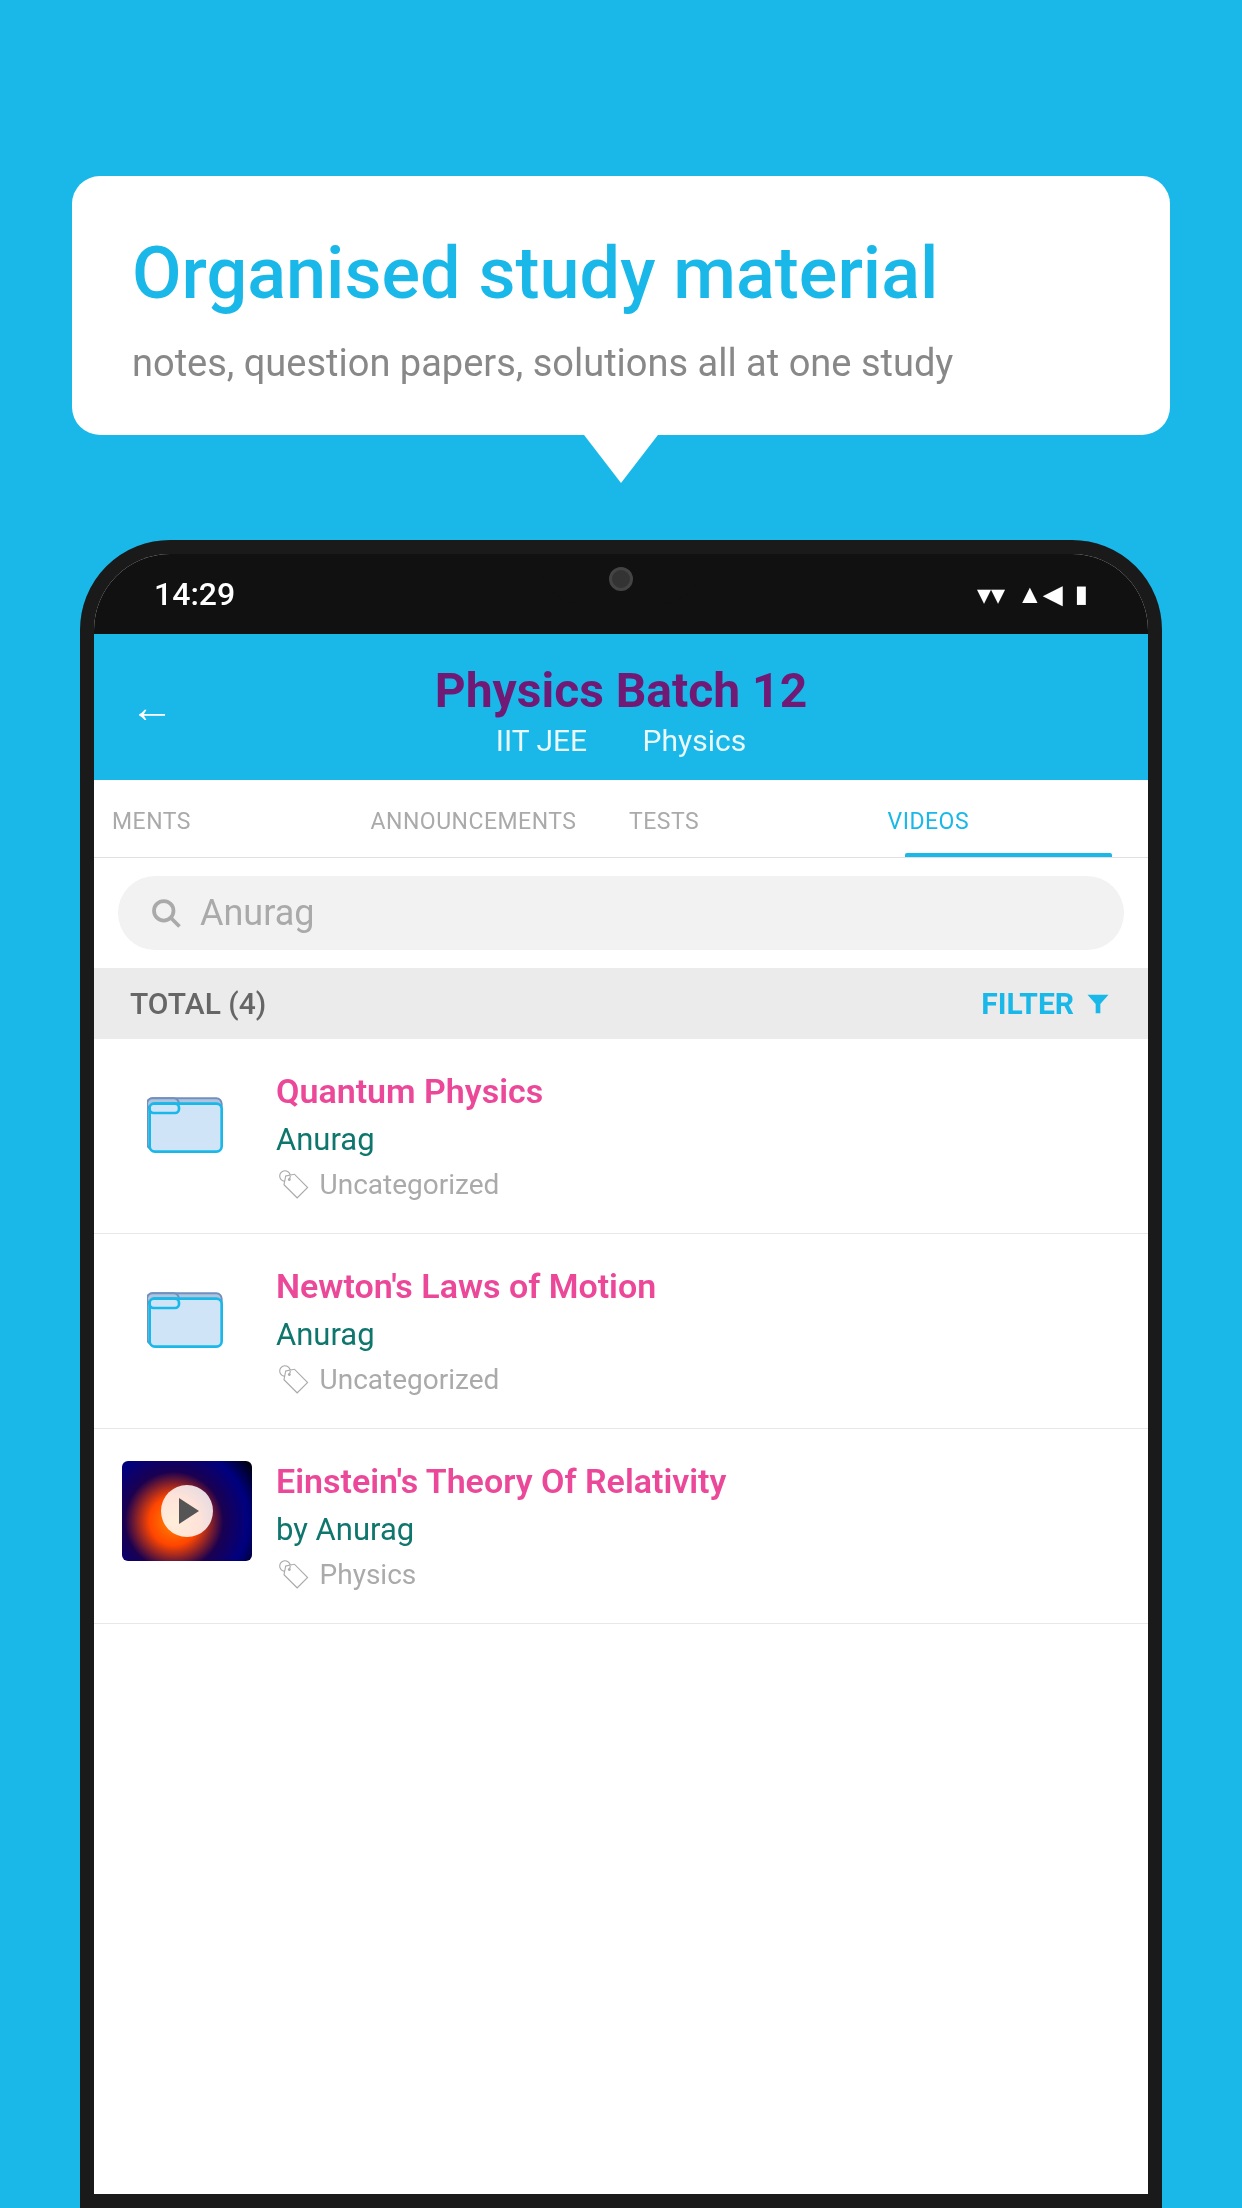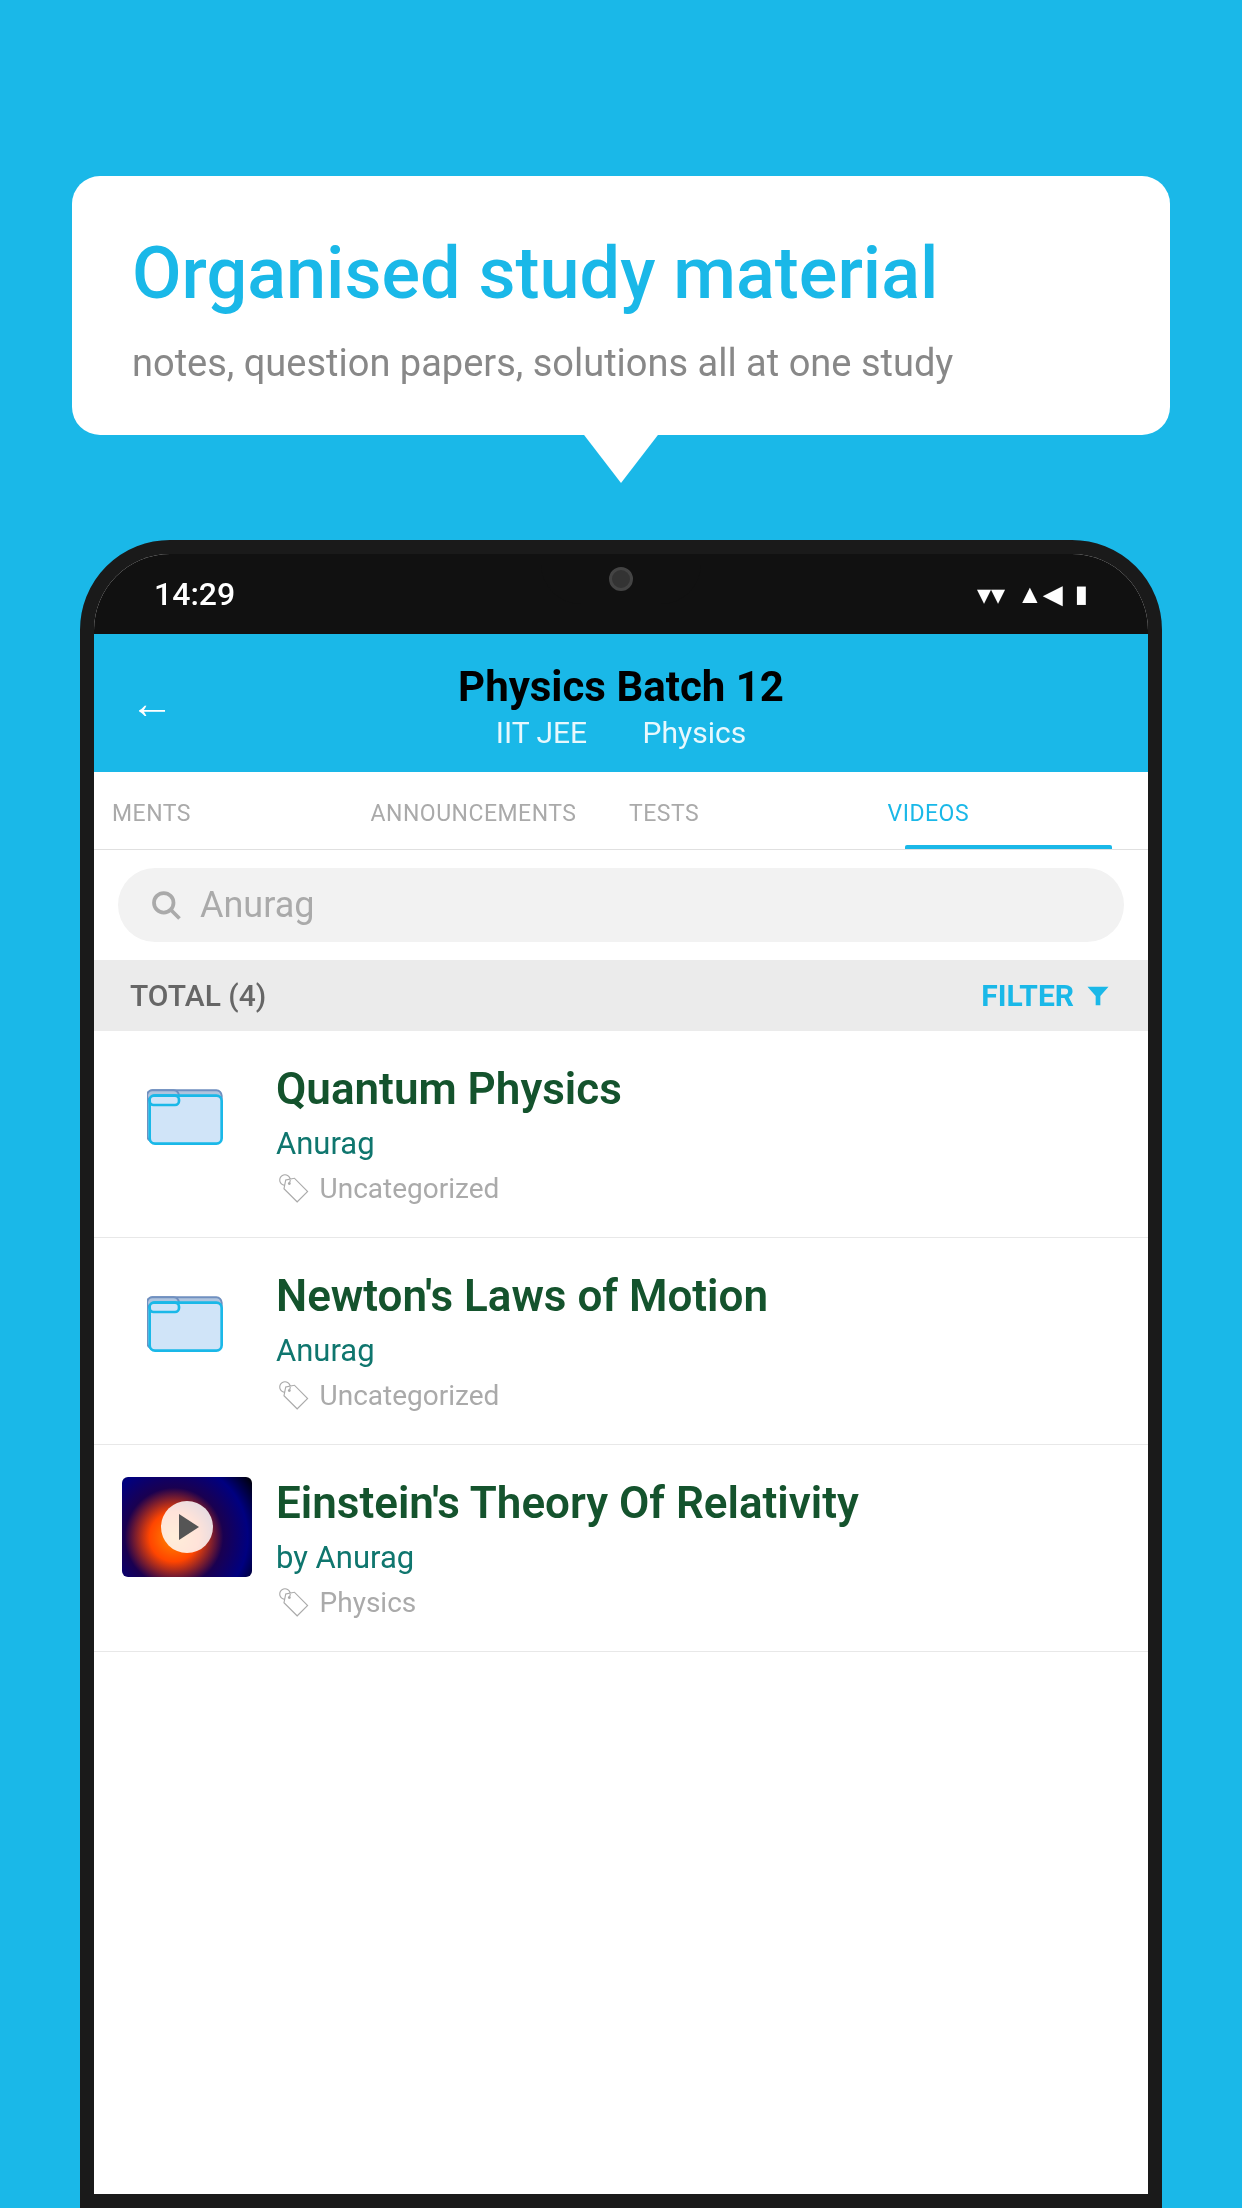--- a/index.html
+++ b/index.html
@@ -113,23 +113,23 @@
     .app-header-back {
       position: absolute;
       left: 36px;
       top: 50%;
       transform: translateY(-50%);
       color: white;
       font-size: 44px;
       line-height: 1;
     }
     .app-header-title {
-      font-size: 42px;
+      font-size: 48px;
       font-weight: 700;
-      color: #000000;
+      color: #701a75;
     }
     .app-header-subtitle {
       font-size: 30px;
       color: rgba(255,255,255,0.9);
       margin-top: 4px;
     }
     .app-header-subtitle span {
       margin: 0 12px;
     }
 
@@ -238,23 +238,23 @@
       justify-content: center;
     }
     .folder-icon-svg {
       width: 80px;
       height: 80px;
     }
     .video-info {
       flex: 1;
     }
     .video-title {
-      font-size: 44px;
+      font-size: 34px;
       font-weight: 600;
-      color: #14532d;
+      color: #ec4899;
       margin-bottom: 10px;
     }
     .video-author {
       font-size: 31px;
       color: #0f766e;
       margin-bottom: 10px;
     }
     .video-tag {
       display: flex;
       align-items: center;

